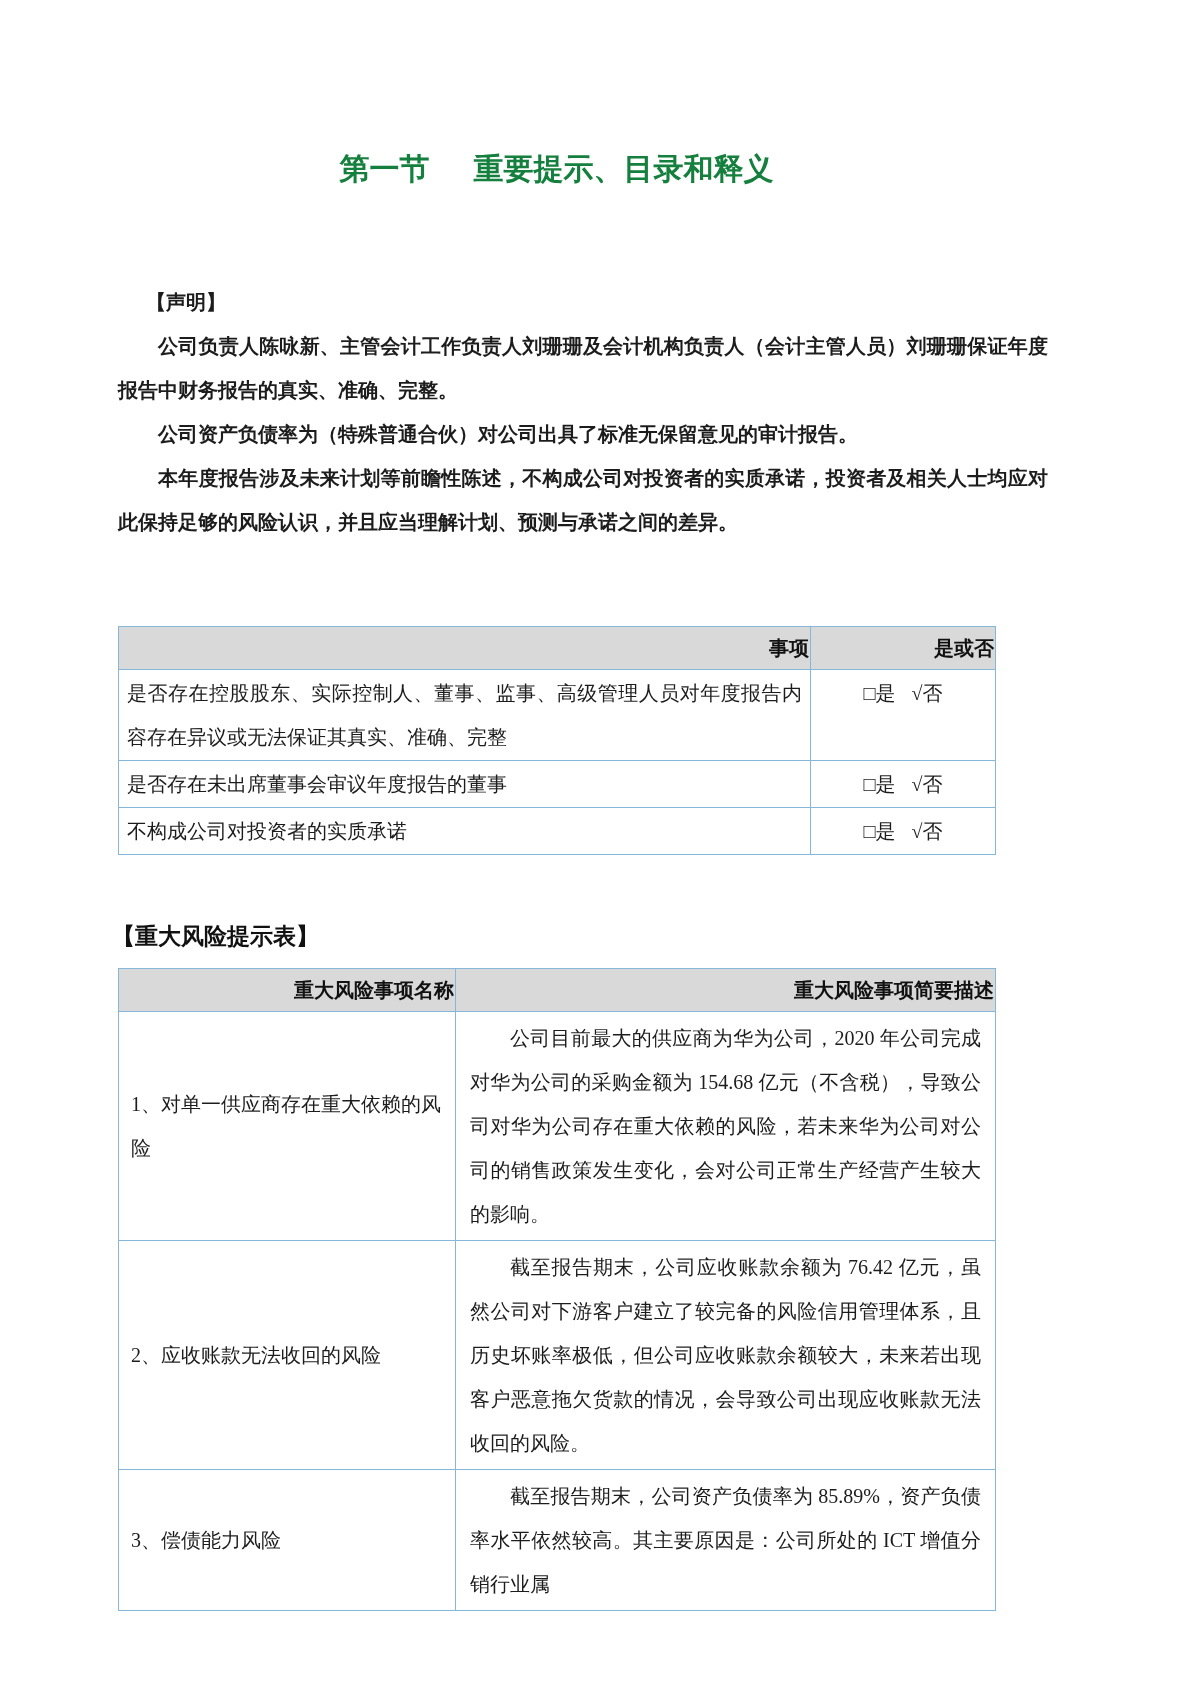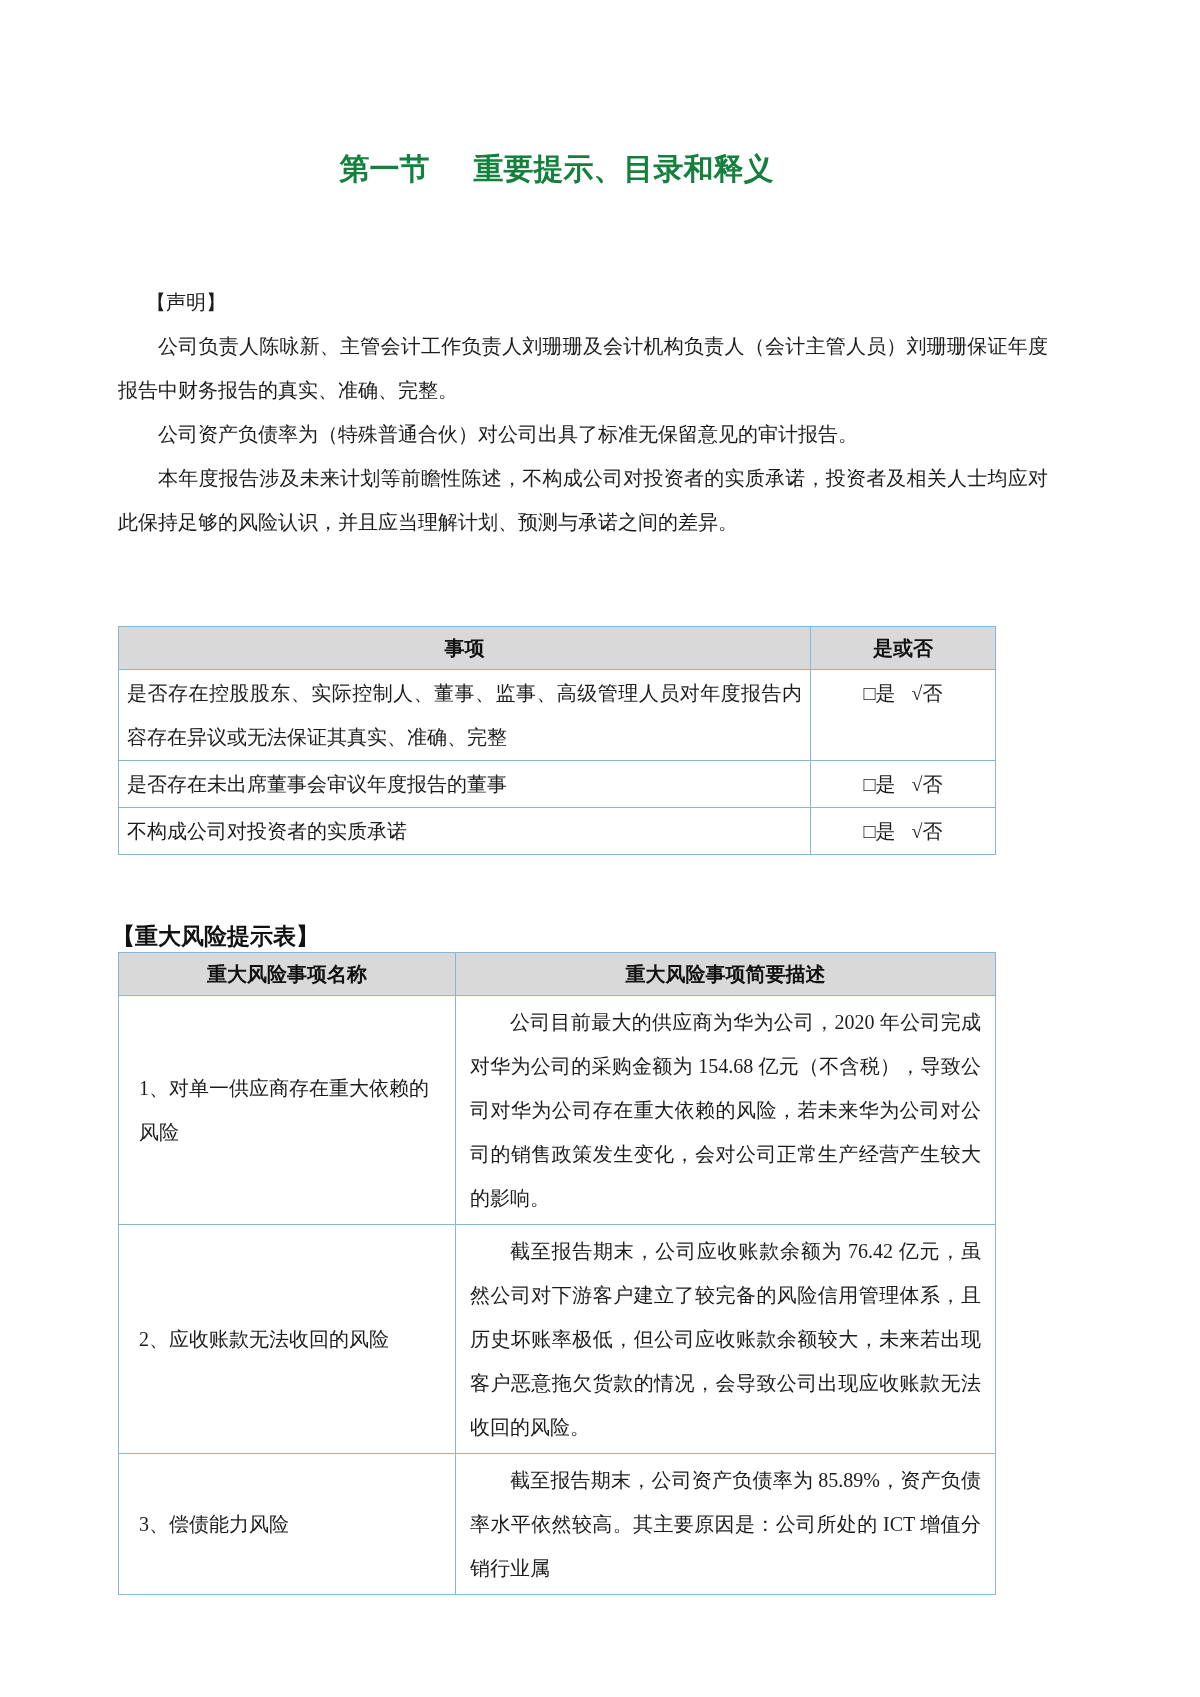--- a/index.html
+++ b/index.html
@@ -26,64 +26,65 @@
     font-size: 30px;
     line-height: 38px;
     color: #15803d;
     white-space: nowrap;
   }
   .doc-title .t-gap { display: inline-block; width: 44px; }
   .text-block p {
     margin: 0;
     font-size: 20px;
     line-height: 44px;
+    font-weight: bold;
   }
   .stmt-heading { text-indent: 1.4em; }
   .para { text-indent: 2em; text-align: justify; }
 
   table.tbl {
     border-collapse: collapse;
     table-layout: fixed;
     width: 877px;
   }
   .tbl1 { margin-top: 82px; }
   .tbl th {
     background: #d9d9d9;
     border: 1px solid #85b7da;
     height: 40px;
     font-family: "Liberation Sans", "DejaVu Sans", sans-serif;
     font-weight: bold;
     font-size: 20px;
-    text-align: center;
+    text-align: right;
     vertical-align: middle;
     color: #111111;
   }
   .tbl td {
     border: 1px solid #85b7da;
     font-size: 20px;
     line-height: 44px;
     vertical-align: top;
     color: #1c1c1c;
   }
   .tbl1 col.c1 { width: 692px; }
   .tbl1 col.c2 { width: 185px; }
   .tbl1 td.item { padding: 1px 8px; text-align: justify; }
   .tbl1 td.answer { text-align: center; padding: 1px 4px; white-space: nowrap; margin-top: 11px; }
   .tbl1 td.answer .box-yes { margin-right: 16px; }
 
   .risk-heading {
-    margin: 66px 0 0 -6px;
+    margin: 66px 0 16px -6px;
     font-family: "Liberation Sans", "DejaVu Sans", sans-serif;
     font-weight: bold;
     font-size: 23px;
     color: #111111;
   }
   .tbl2 col.c1 { width: 337px; }
   .tbl2 col.c2 { width: 540px; }
-  .tbl2 td.name { padding: 2px 20px; vertical-align: middle; text-align: left; }
+  .tbl2 td.name { padding: 2px 12px; vertical-align: middle; text-align: left; }
   .tbl2 td.desc { padding: 4px 14px; text-indent: 2em; text-align: justify; }
 </style>
 </head>
 <body>
 
 <div class="page">
   <div class="content">
 
     <h1 class="doc-title"><span>第一节</span><span class="t-gap"></span><span>重要提示、目录和释义</span></h1>
 

